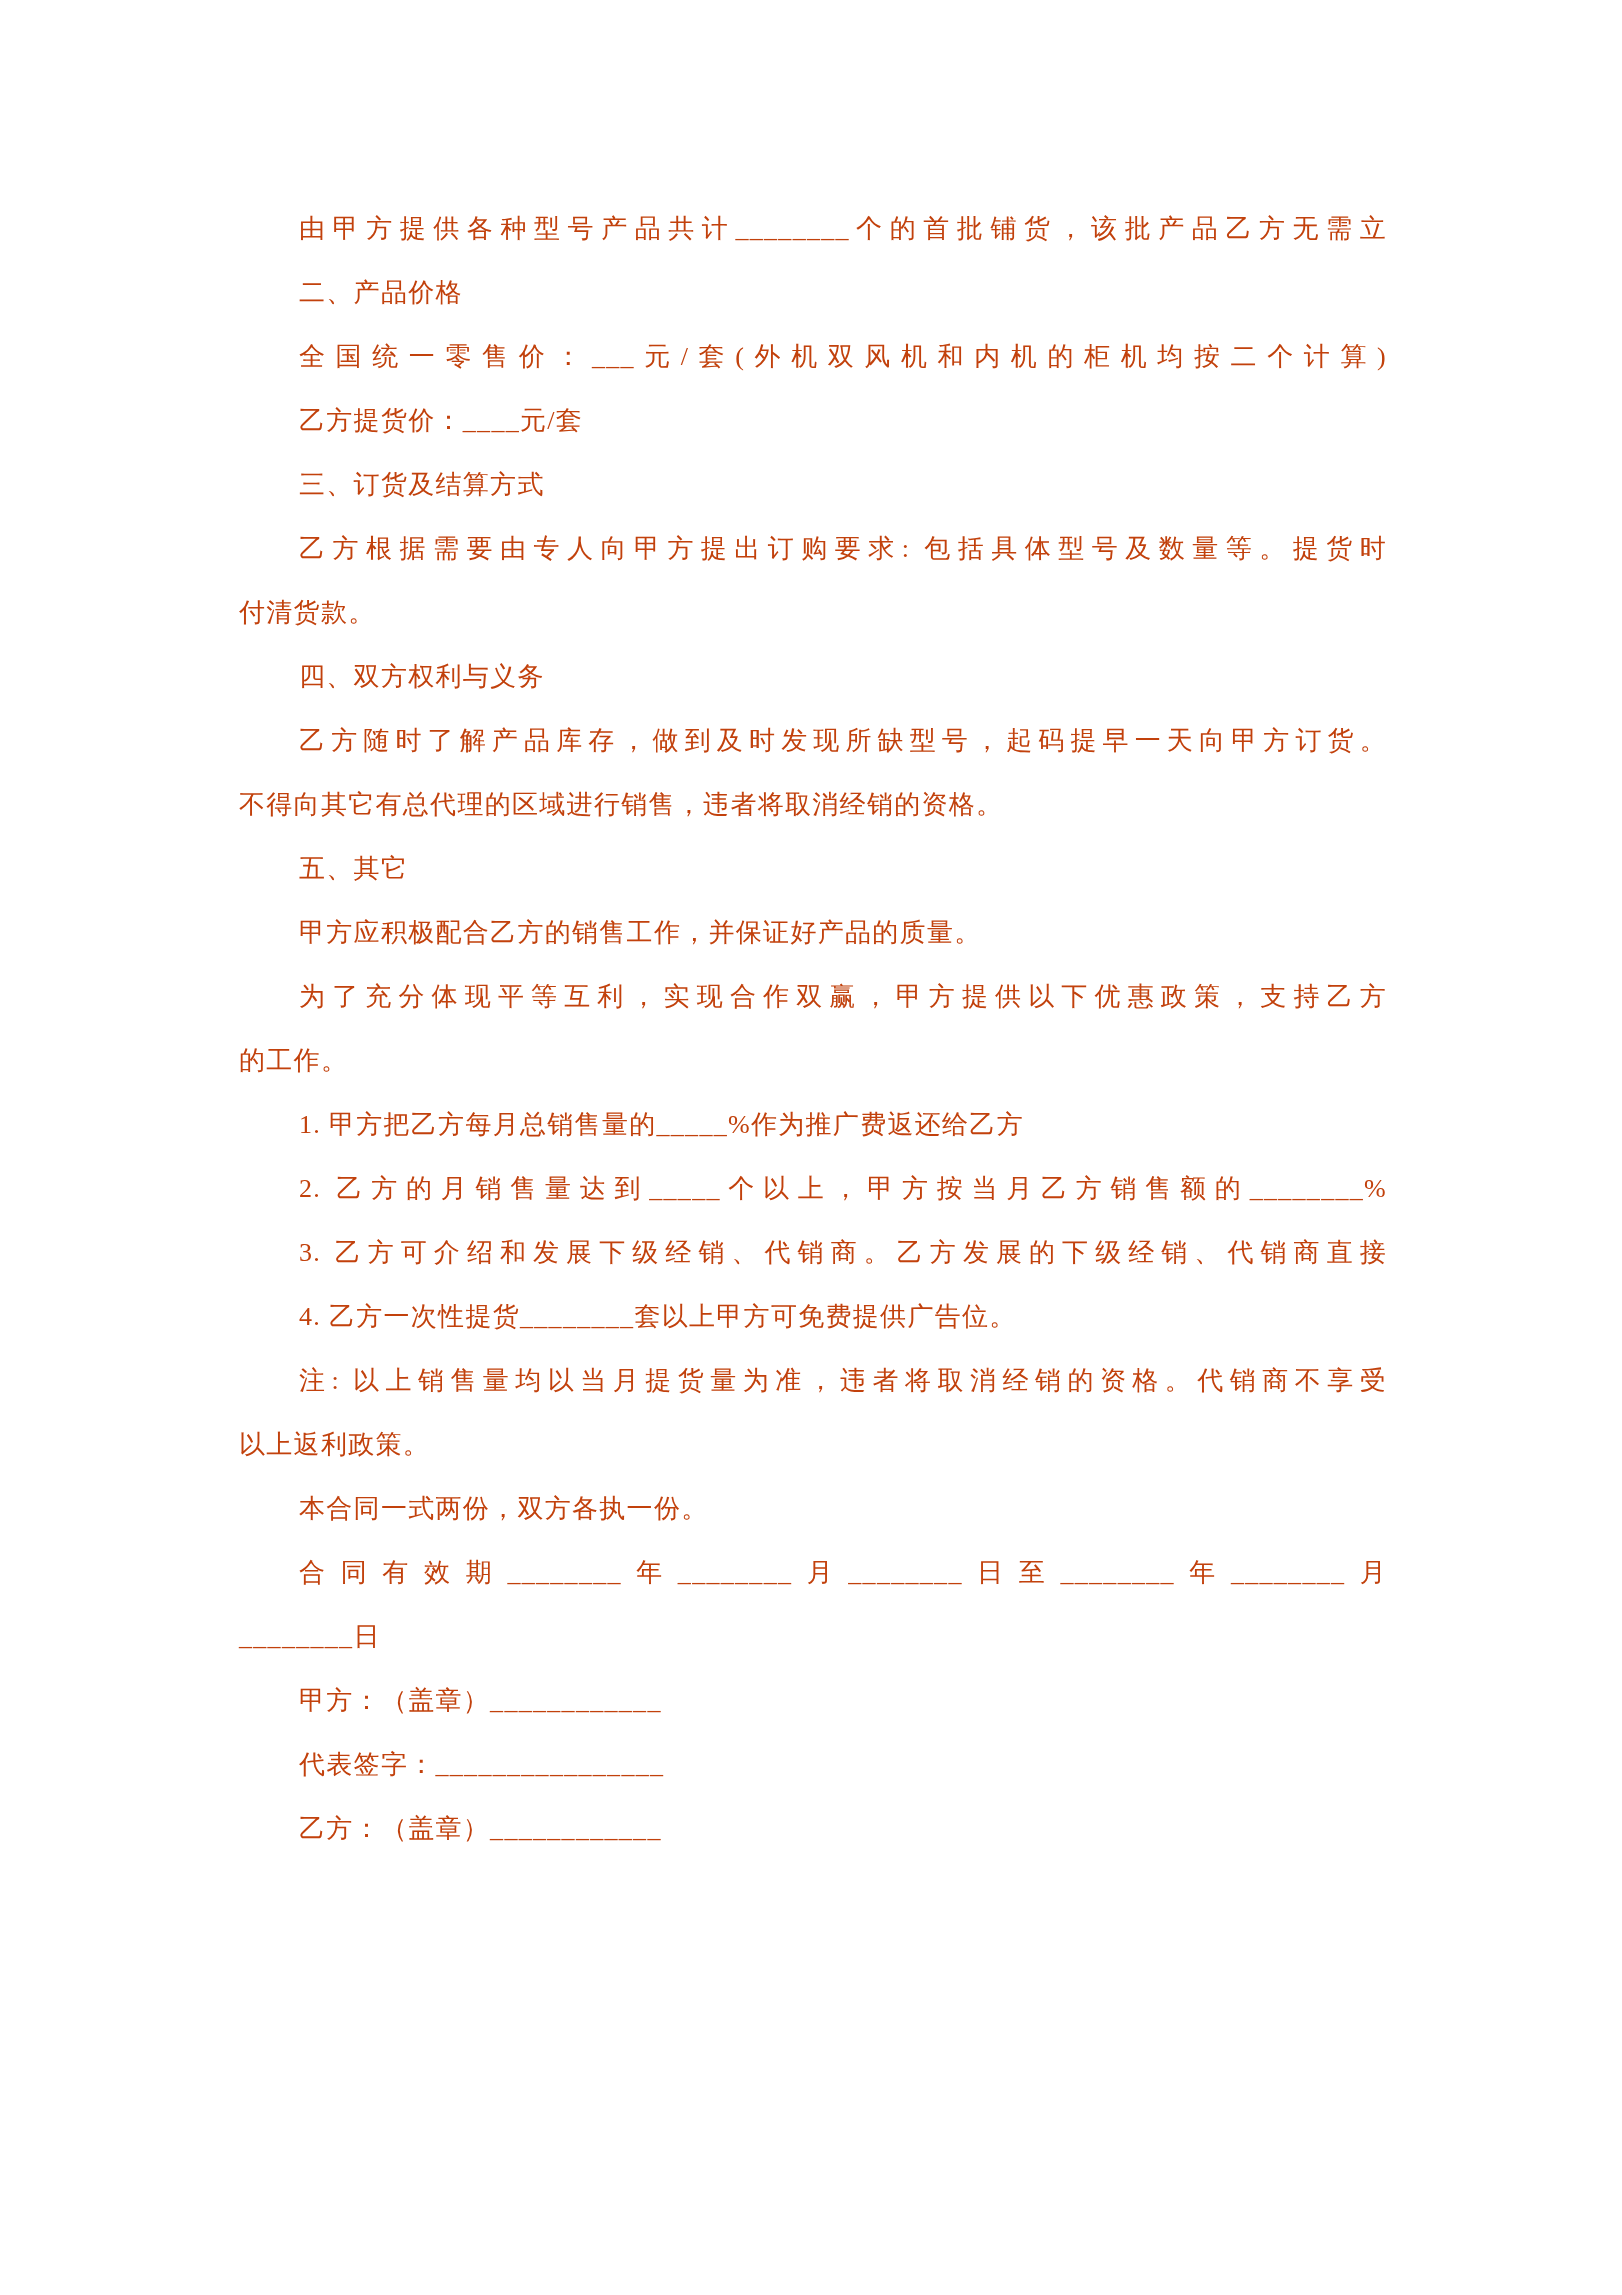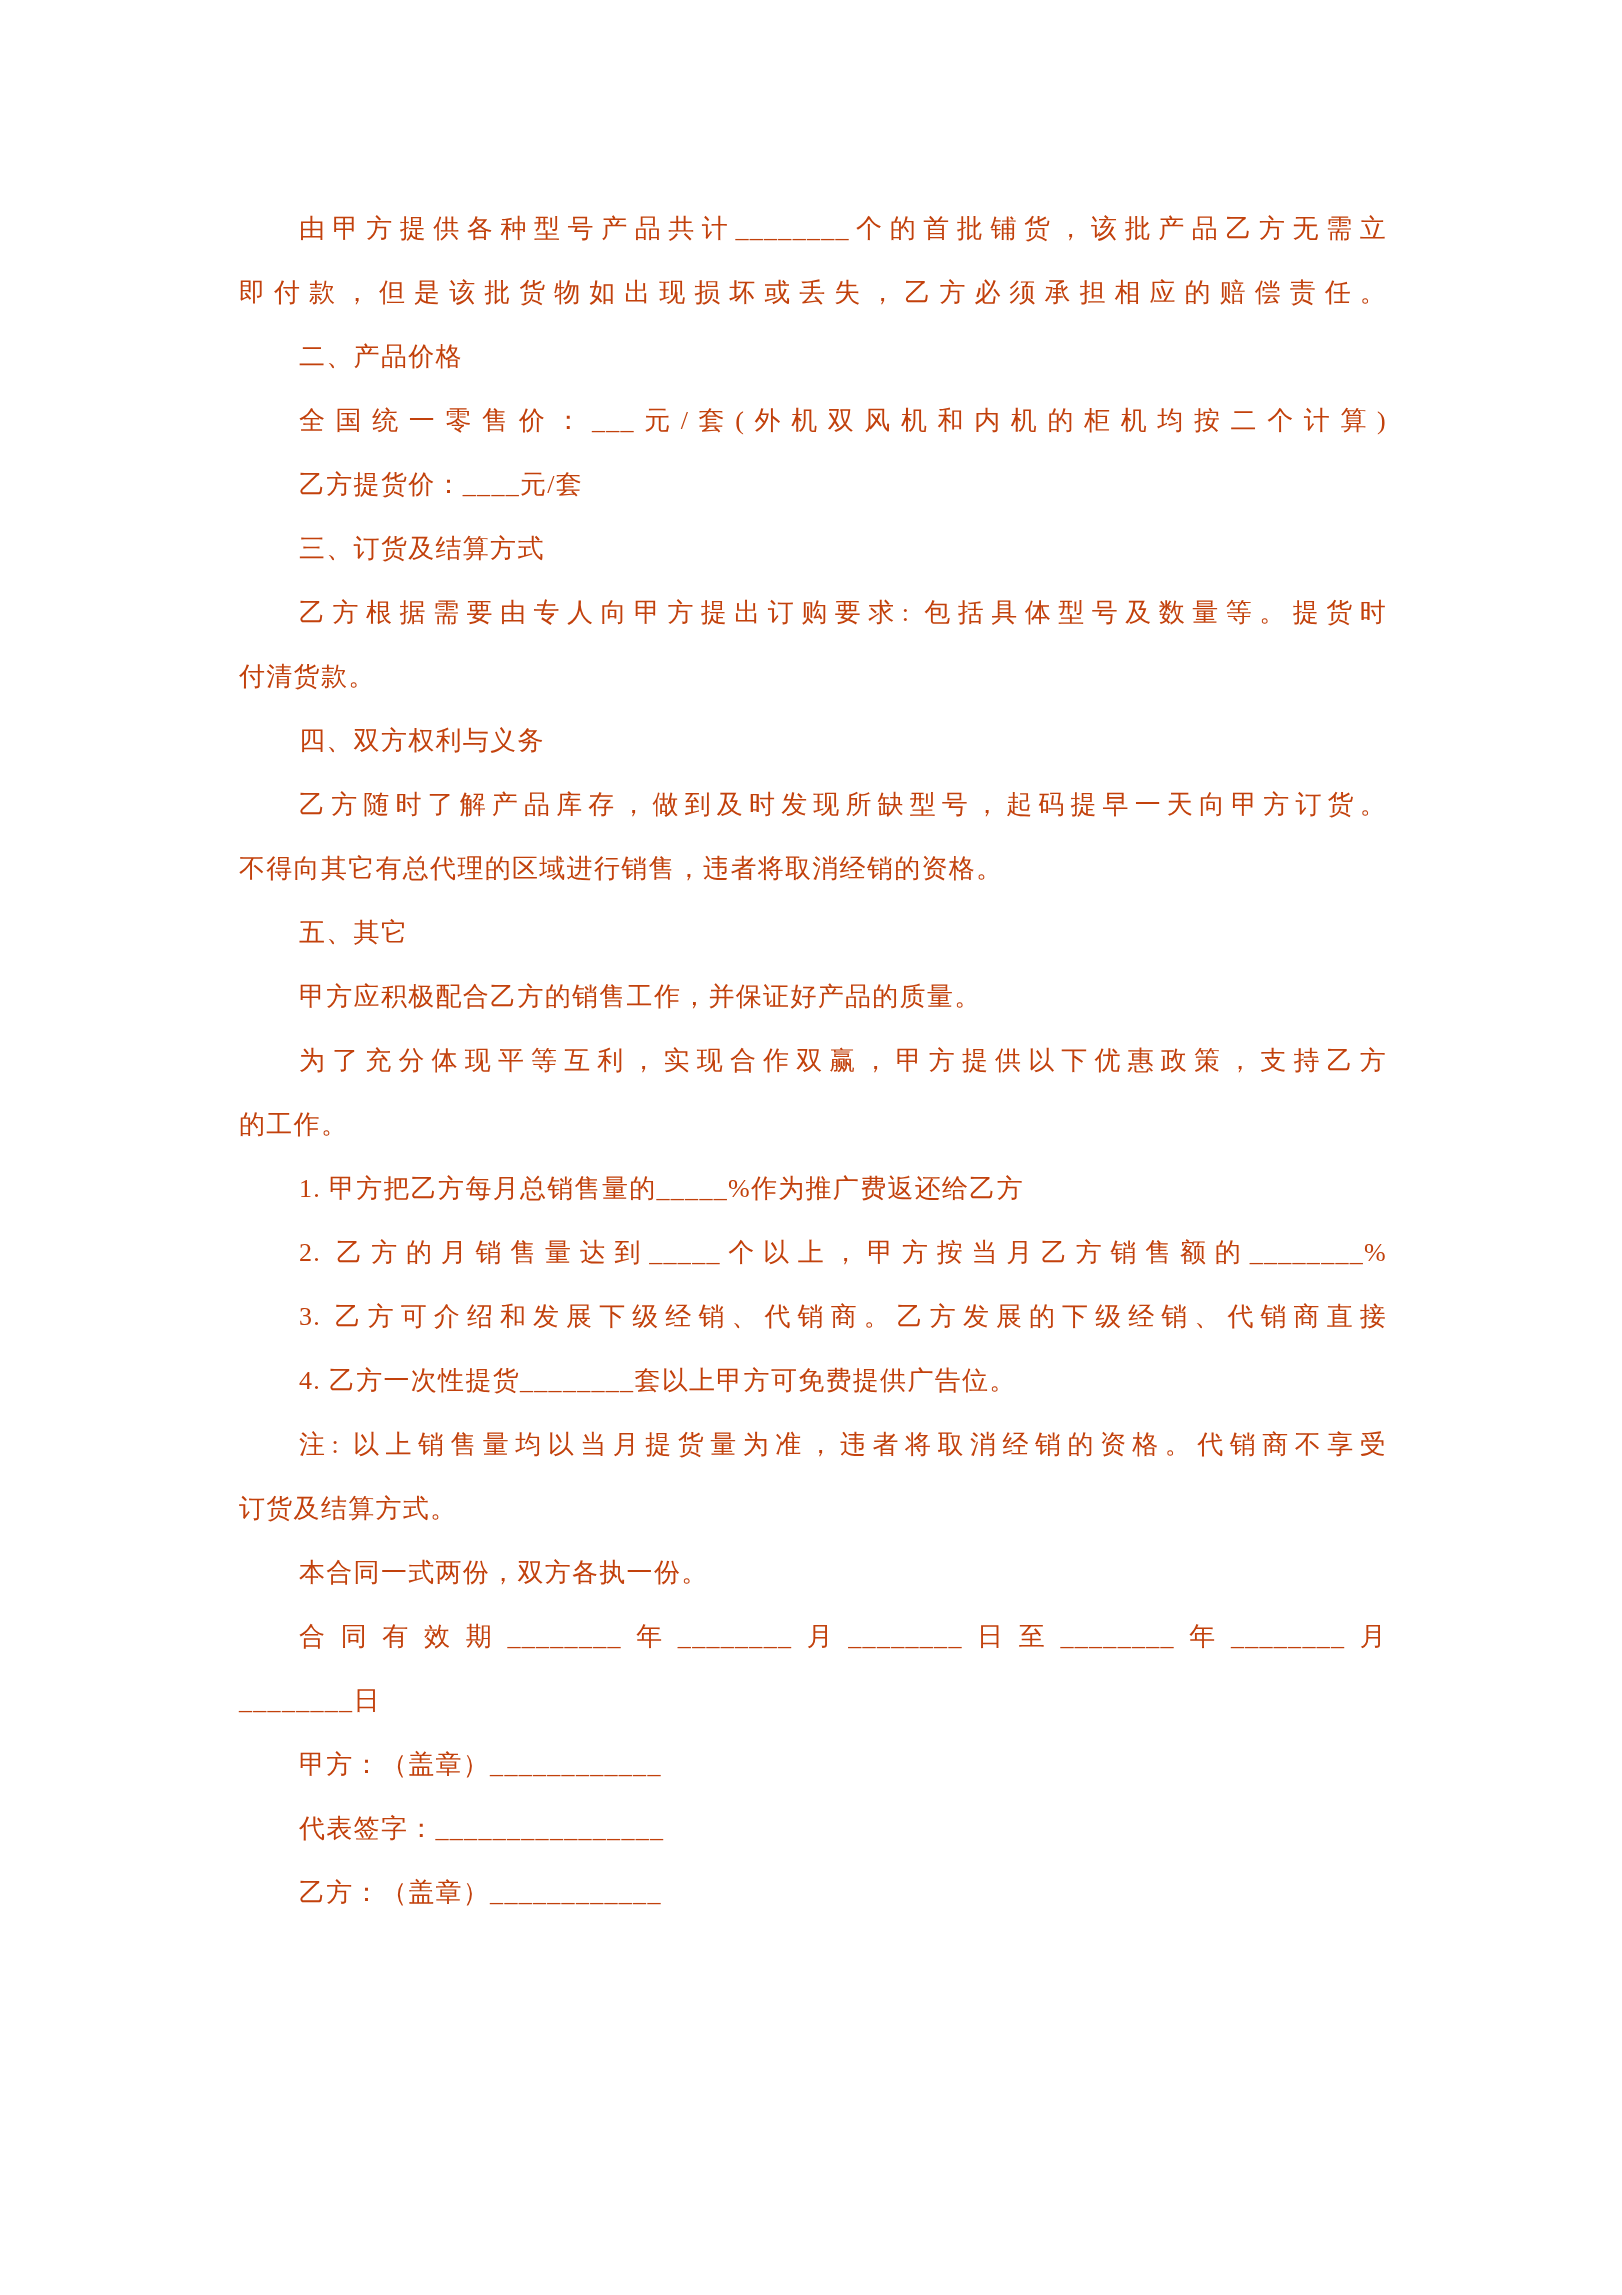--- a/index.html
+++ b/index.html
@@ -39,40 +39,39 @@
     text-align-last: justify;
   }
 </style>
 </head>
 <body>
 
 <div class="page">
   <main class="doc-body">
 
   <p class="doc-line indent full">由甲方提供各种型号产品共计________个的首批铺货，该批产品乙方无需立</p>
-      <p class="doc-line full">即付款，但是该批货物如出现损坏或丢失，乙方必须承担相应的赔偿责任。</p>
       <p class="doc-line indent">二、产品价格</p>
       <p class="doc-line indent full">全国统一零售价：___元/套(外机双风机和内机的柜机均按二个计算)</p>
       <p class="doc-line indent">乙方提货价：____元/套</p>
       <p class="doc-line indent">三、订货及结算方式</p>
       <p class="doc-line indent full">乙方根据需要由专人向甲方提出订购要求: 包括具体型号及数量等。提货时</p>
       <p class="doc-line">付清货款。</p>
       <p class="doc-line indent">四、双方权利与义务</p>
       <p class="doc-line indent full">乙方随时了解产品库存，做到及时发现所缺型号，起码提早一天向甲方订货。</p>
       <p class="doc-line">不得向其它有总代理的区域进行销售，违者将取消经销的资格。</p>
       <p class="doc-line indent">五、其它</p>
       <p class="doc-line indent">甲方应积极配合乙方的销售工作，并保证好产品的质量。</p>
       <p class="doc-line indent full">为了充分体现平等互利，实现合作双赢，甲方提供以下优惠政策，支持乙方</p>
       <p class="doc-line">的工作。</p>
       <p class="doc-line indent">1. 甲方把乙方每月总销售量的_____%作为推广费返还给乙方</p>
       <p class="doc-line indent full">2. 乙方的月销售量达到_____个以上，甲方按当月乙方销售额的________%</p>
       <p class="doc-line indent full">3. 乙方可介绍和发展下级经销、代销商。乙方发展的下级经销、代销商直接</p>
       <p class="doc-line indent">4. 乙方一次性提货________套以上甲方可免费提供广告位。</p>
       <p class="doc-line indent full">注: 以上销售量均以当月提货量为准，违者将取消经销的资格。代销商不享受</p>
-      <p class="doc-line">订货及结算方式。</p>
+      <p class="doc-line">以上返利政策。</p>
       <p class="doc-line indent">本合同一式两份，双方各执一份。</p>
       <p class="doc-line indent full">合同有效期________年________月________日至________年________月</p>
       <p class="doc-line">________日</p>
       <p class="doc-line indent">甲方：（盖章）____________</p>
       <p class="doc-line indent">代表签字：________________</p>
       <p class="doc-line indent">乙方：（盖章）____________</p>
     </main>
 </div>
 
 

